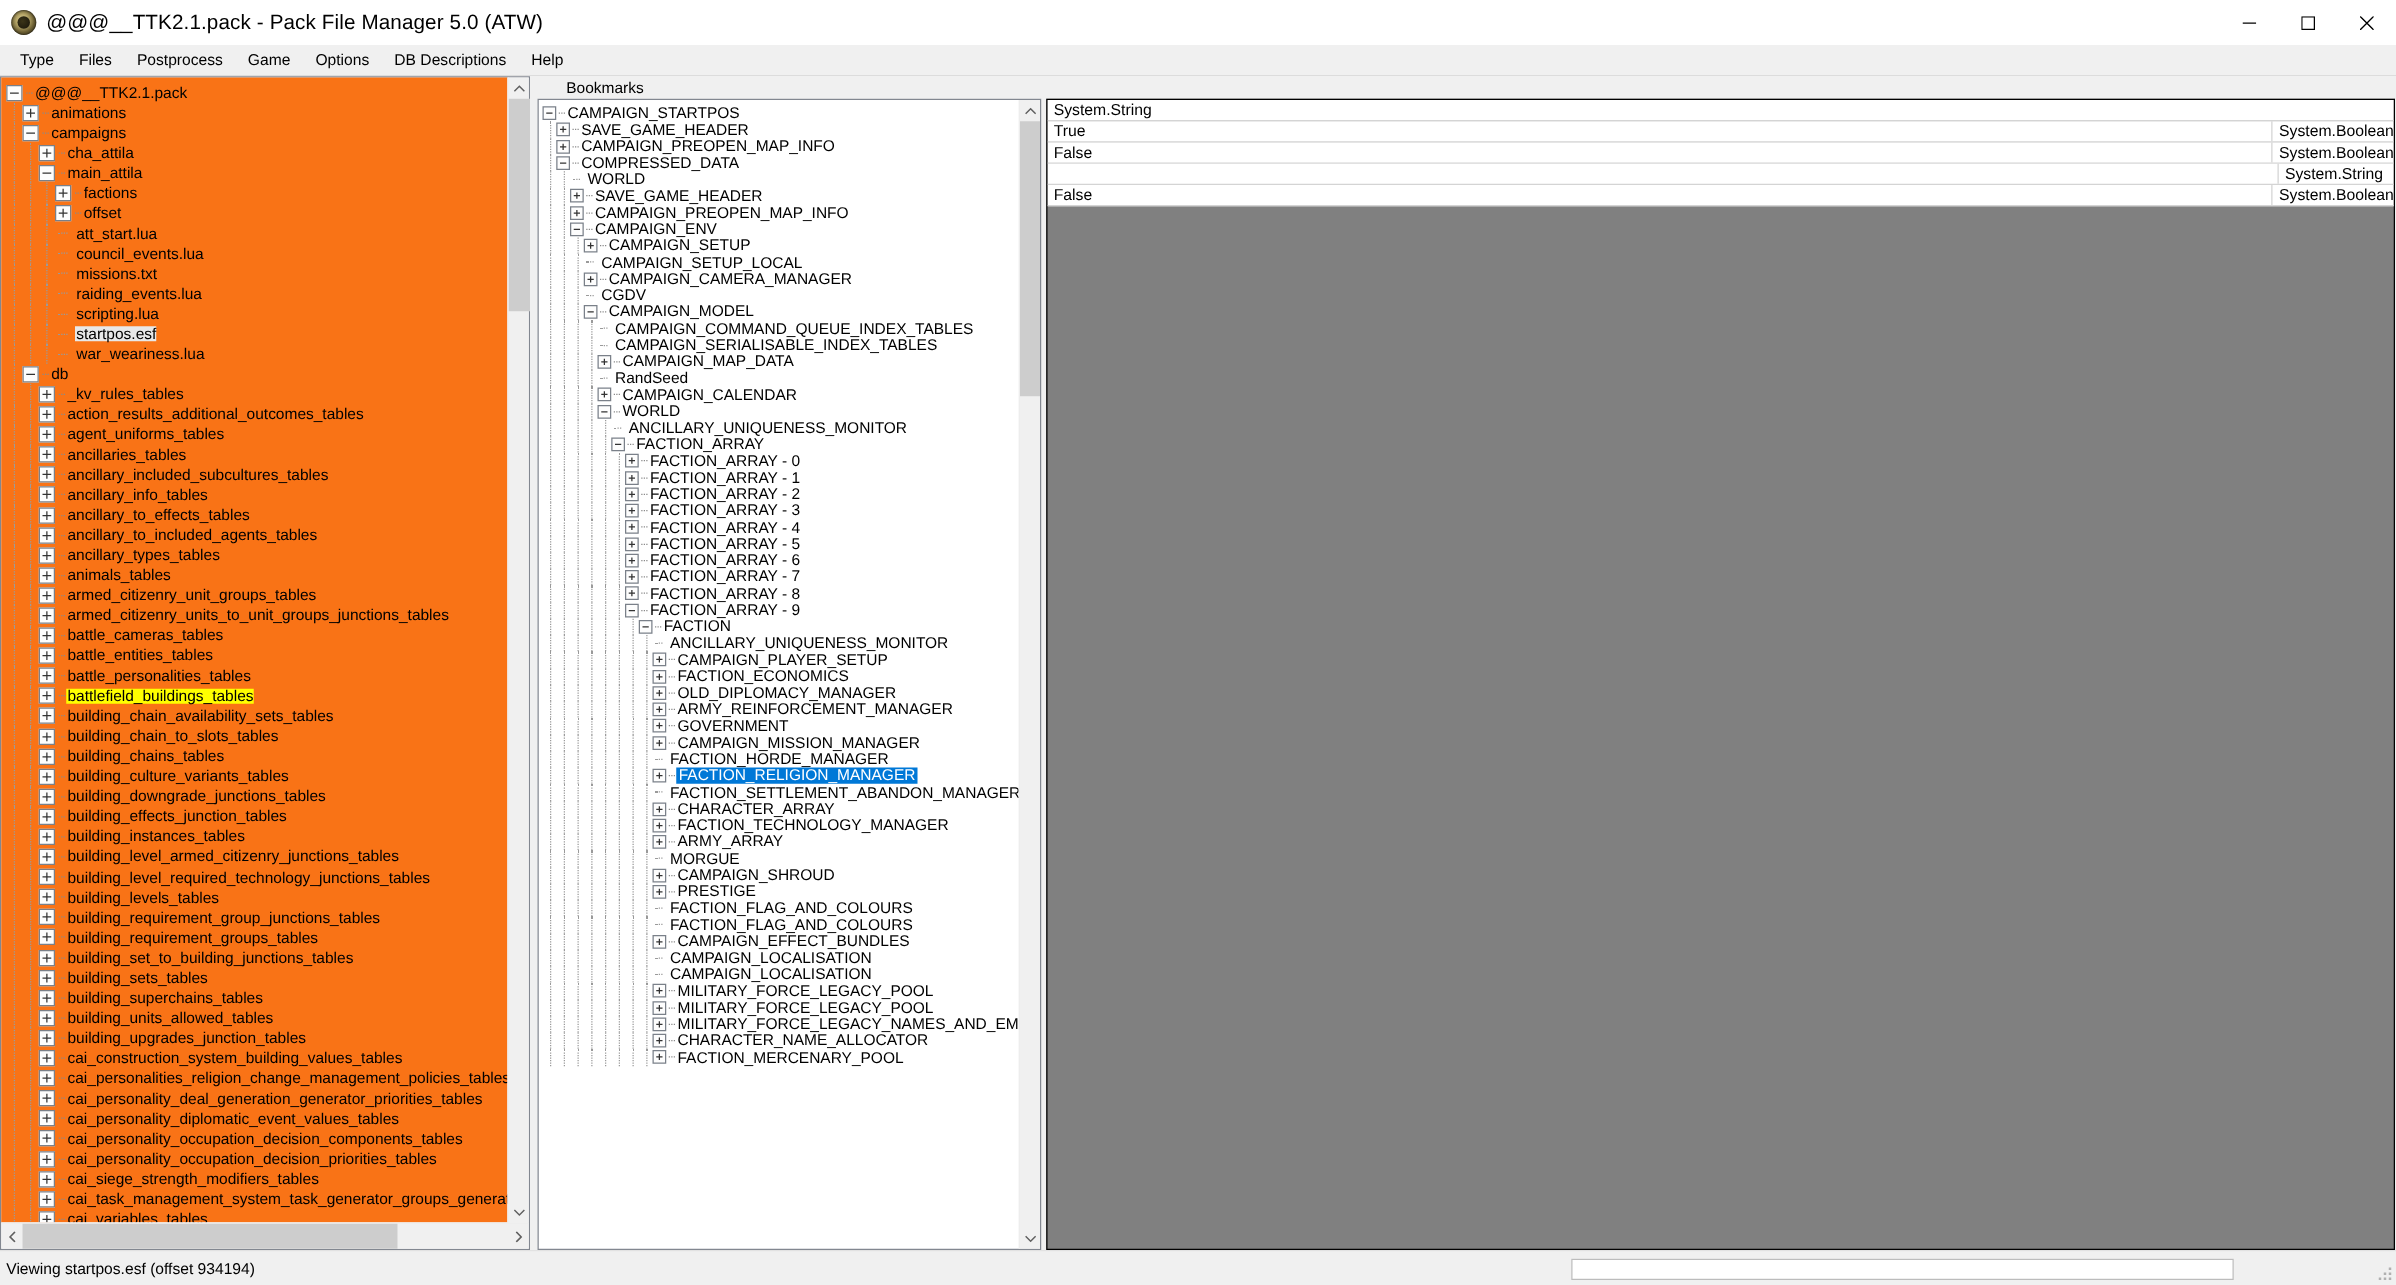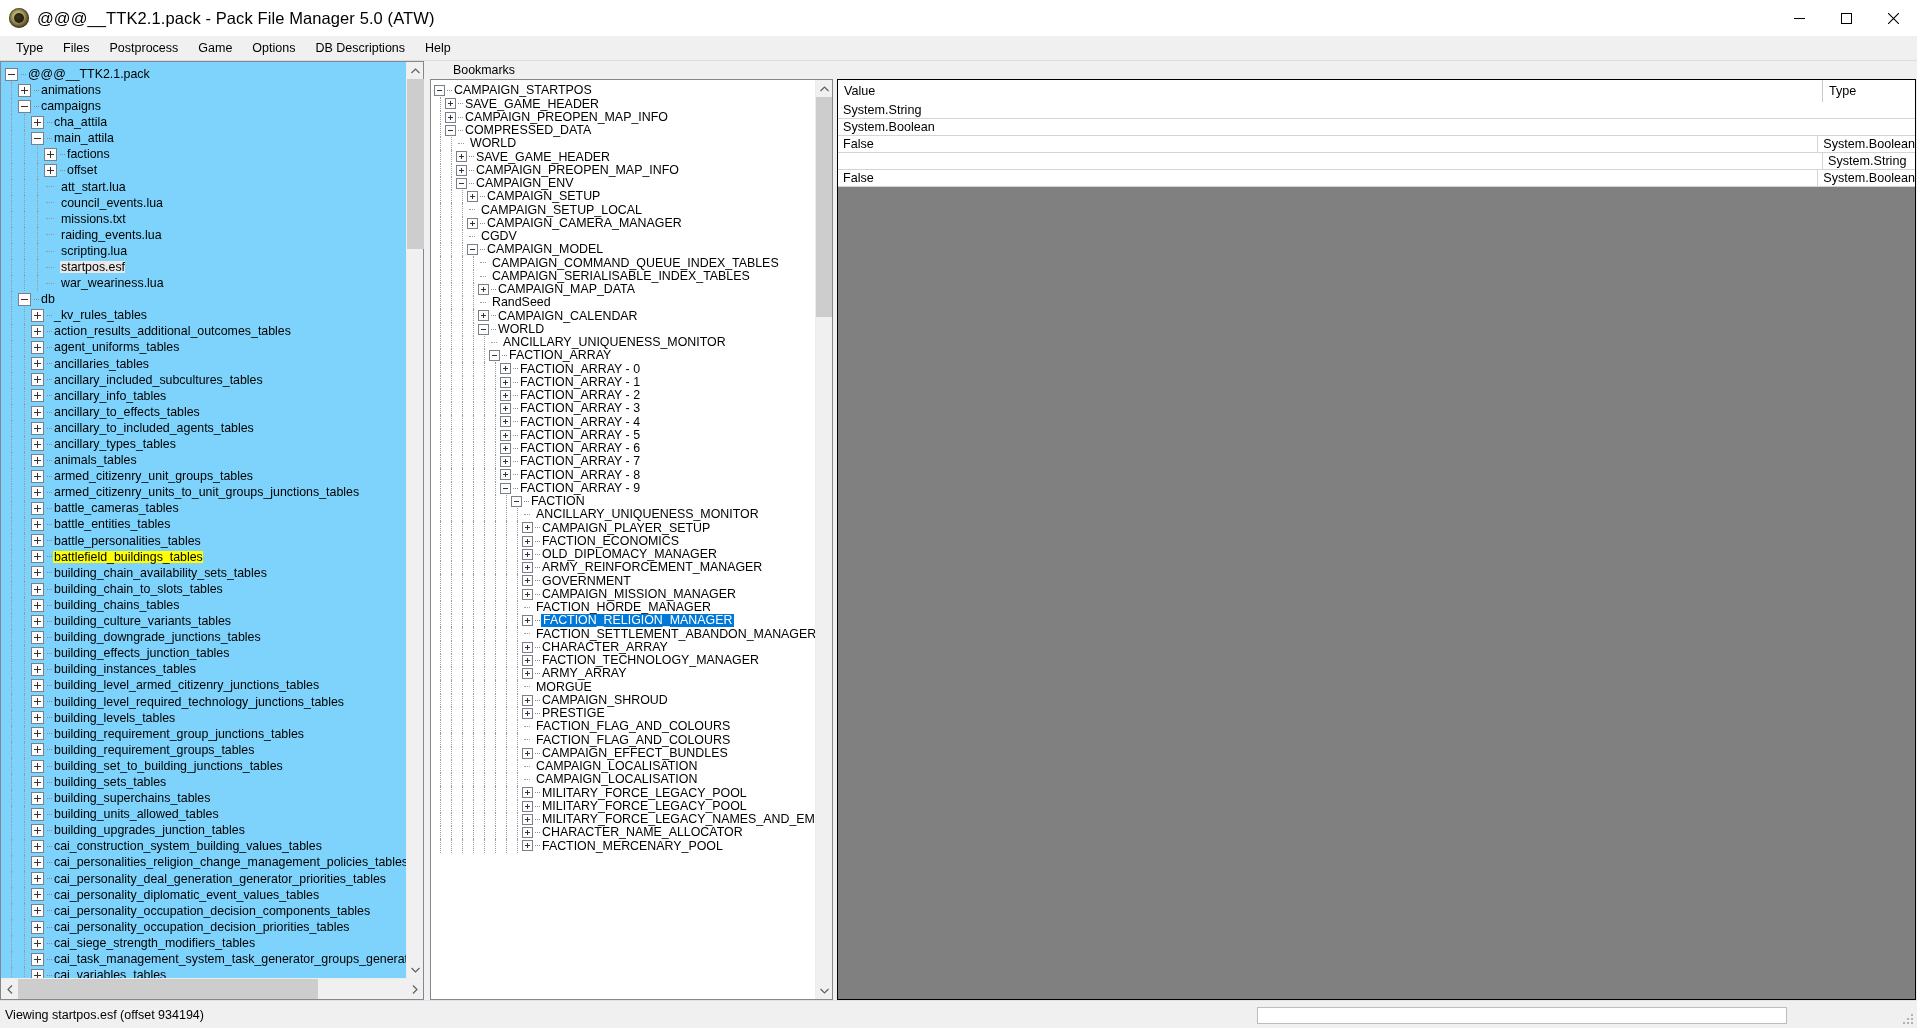--- a/index.html
+++ b/index.html
@@ -86,21 +86,21 @@
     border: 1px solid #828790;
     position: relative;
     display: flex;
     flex-direction: column;
     flex: 0 0 424px;
   }
   .tree-scroll-area {
     position: absolute;
     top: 0; left: 0; right: 17px; bottom: 21px;
     overflow: hidden;
-    background: #7dd3fc;
+    background: #f97316;
   }
   .left-tree {
     padding: 4px 0 0 4px;
   }
 
   
   .trow {
     display: flex;
     align-items: center;
     height: 16.1px;
@@ -1403,29 +1403,26 @@
               <path d="M0.5 1 L4.5 5 L8.5 1" stroke="currentColor" fill="none" stroke-width="1.2"></path>
             </svg>
         </div>
       </div>
     </div>
   </div>
 
   <div class="right-pane">
     <div class="right-spacer"></div>
     <div class="grid-box">
-      <div class="grid-header">
-        <div class="gh-cell gh-value">Value</div>
-        <div class="gh-cell gh-type">Type</div>
-      </div>
       <div id="grid-rows">
           <div class="grid-row selected">
             <div class="gr-type">System.String</div>
           </div>
           <div class="grid-row">
+            <div class="gr-value">True</div>
             <div class="gr-type">System.Boolean</div>
           </div>
           <div class="grid-row">
             <div class="gr-value">False</div>
             <div class="gr-type">System.Boolean</div>
           </div>
           <div class="grid-row">
             <div class="gr-value"></div>
             <div class="gr-type">System.String</div>
           </div>

